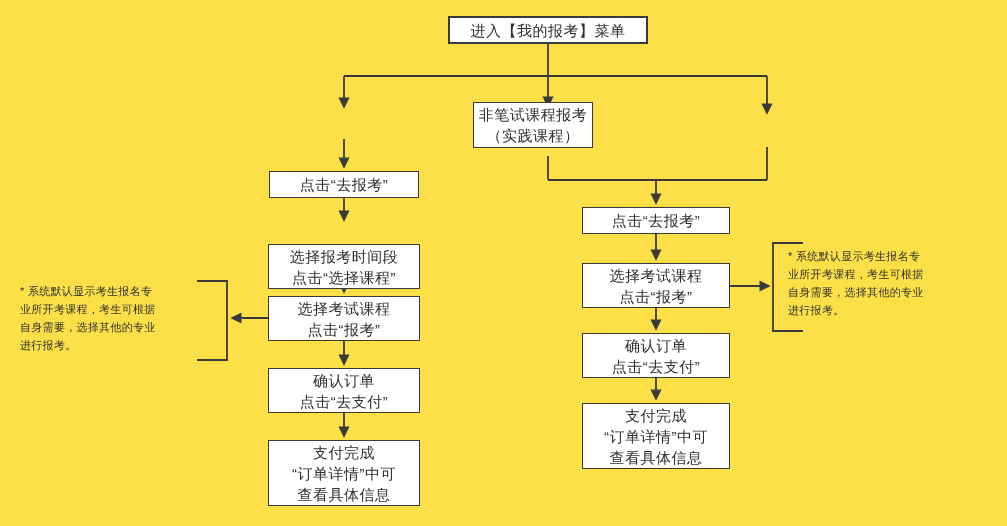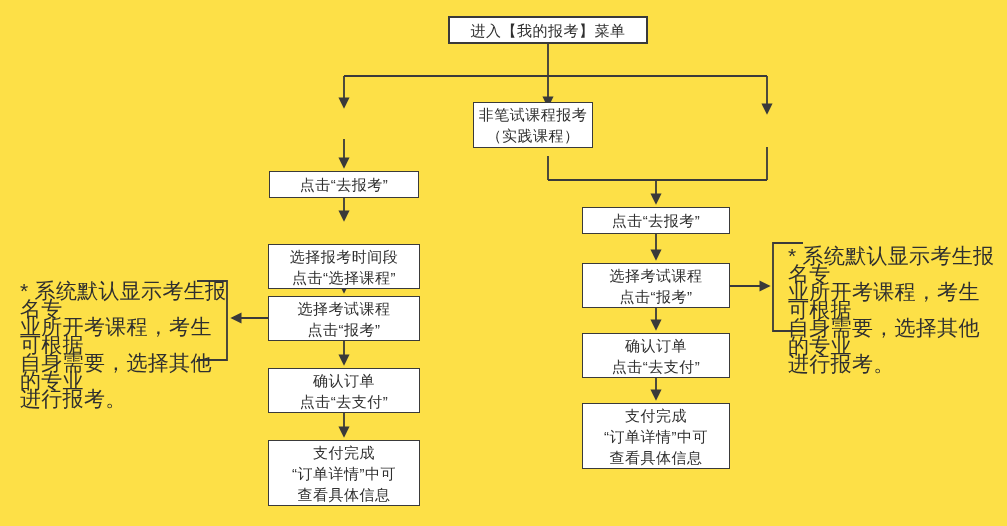--- a/index.html
+++ b/index.html
@@ -24,21 +24,21 @@
     text-align: center;
     white-space: pre-line;
     font-size: 15px;
     line-height: 21px;
     letter-spacing: 0.5px;
   }
   .node.title { border-width: 2px; }
   .note {
     position: absolute;
     white-space: pre-line;
-    font-size: 21px;
+    font-size: 11px;
     line-height: 18px;
     letter-spacing: 0.3px;
     text-align: left;
   }
   
   .n-top        { left: 448px; top: 16px;  width: 200px; height: 28px; }
   .n-written    { left: 268px; top: 111px; width: 150px; height: 28px; }
   .n-nonwritten { left: 473px; top: 102px; width: 120px; height: 46px; }
   .n-grad       { left: 692px; top: 117px; width: 151px; height: 30px; }
   .n-l1 { left: 269px; top: 171px; width: 150px; height: 27px; }

